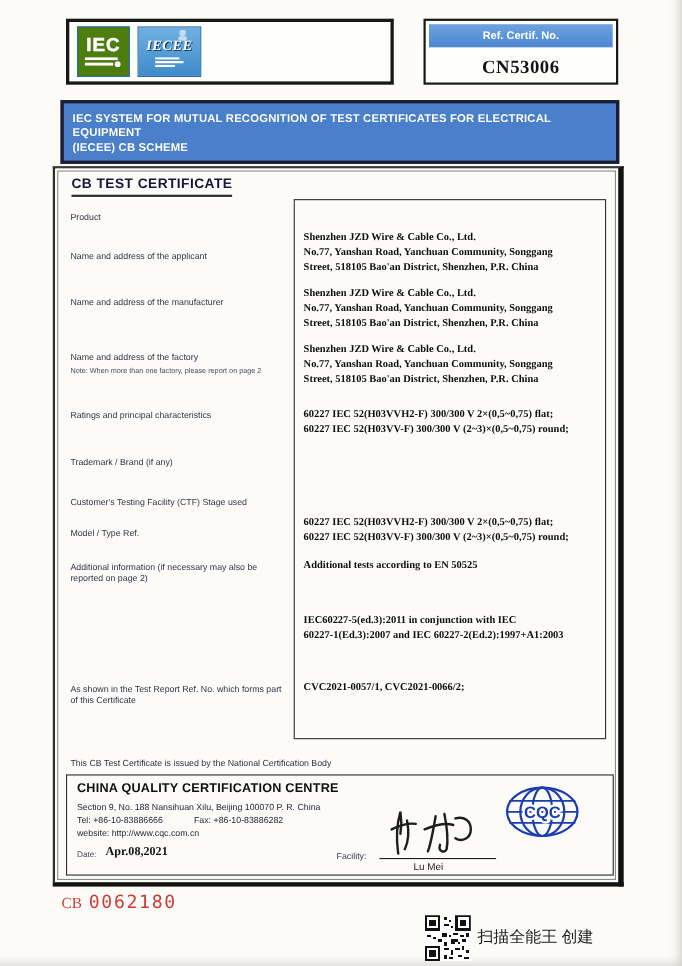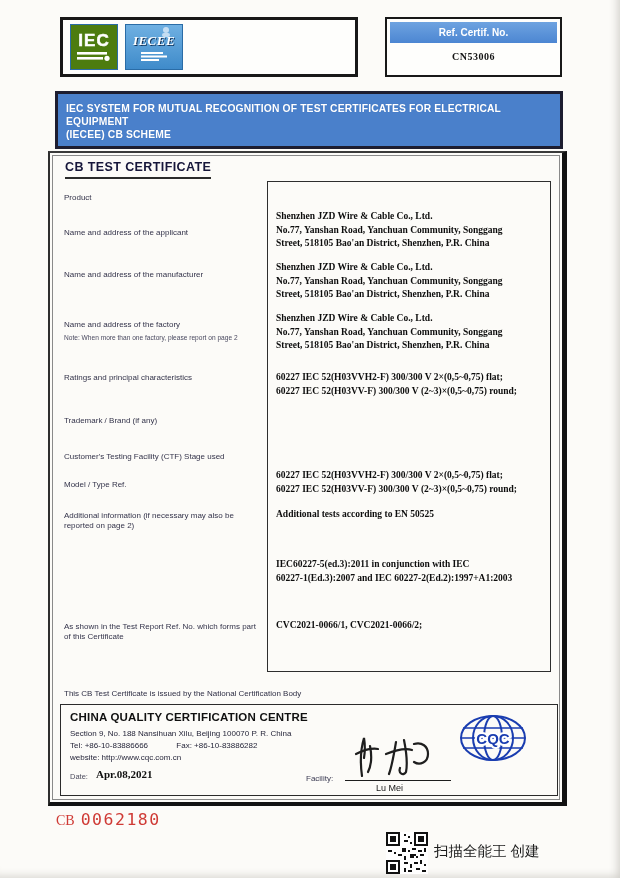--- a/index.html
+++ b/index.html
@@ -21,21 +21,21 @@
               align-items:center;justify-content:center;position:relative;}
   .iecee-logo .txt{font-family:"Liberation Serif",serif;font-style:italic;font-weight:bold;
                    font-size:13px;text-shadow:1px 1px 0 #14355c;letter-spacing:.5px;}
   .iecee-lines{width:26px;margin-top:3px;}
 
   
   .ref-box{left:385px;top:17px;width:177px;height:60px;background:#fefefc;border:2.5px solid #181818;box-sizing:border-box;}
   .ref-header{margin:3px 3px 0;height:21px;background:linear-gradient(180deg,#6ea3e0,#4c86d2);
               color:#fff;font-size:10px;font-weight:bold;text-align:center;line-height:21px;}
   .ref-value{margin-top:8px;text-align:center;font-family:"Liberation Serif",serif;
-             font-size:10px;font-weight:600;color:#141414;letter-spacing:.5px;}
+             font-size:17px;font-weight:600;color:#141414;letter-spacing:.5px;}
 
   
   .banner{left:55px;top:91px;width:508px;height:58px;background:#4a80cb;border:3px solid #1d1d30;
           box-sizing:border-box;color:#fff;font-weight:bold;font-size:10.3px;line-height:13px;
           padding:8px 8px;letter-spacing:.15px;text-shadow:0 0 1px #3a6ab2;}
 
   
   .body-frame{left:48px;top:151px;width:519px;height:655px;box-sizing:border-box;
               border-left:2px solid #2e2e2e;border-top:2px solid #3a3a3a;
               border-right:5px solid #121212;border-bottom:4px solid #121212;}
@@ -156,21 +156,21 @@
       <div>60227 IEC 52(H03VV-F) 300/300 V (2~3)×(0,5~0,75) round;</div>
     </div>
   <div class="abs val" style="top:508px">
       <div>Additional tests according to EN 50525</div>
     </div>
   <div class="abs val" style="top:558px">
       <div>IEC60227-5(ed.3):2011 in conjunction with IEC</div>
       <div>60227-1(Ed.3):2007 and IEC 60227-2(Ed.2):1997+A1:2003</div>
     </div>
   <div class="abs val" style="top:619px">
-      <div>CVC2021-0066/1, CVC2021-0066/2;</div>
+      <div>CVC2021-0057/1, CVC2021-0066/2;</div>
     </div>
 
   <div class="abs issuer-note">This CB Test Certificate is issued by the National Certification Body</div>
 
   <div class="abs footer-box"></div>
   <div class="abs org">CHINA QUALITY CERTIFICATION CENTRE</div>
   <div class="abs f-small addr">Section 9, No. 188 Nansihuan Xilu, Beijing 100070 P. R. China</div>
   <div class="abs f-small telfax">
     <span>Tel: +86-10-83886666</span><span class="gap"></span>
     <span>Fax: +86-10-83886282</span>

